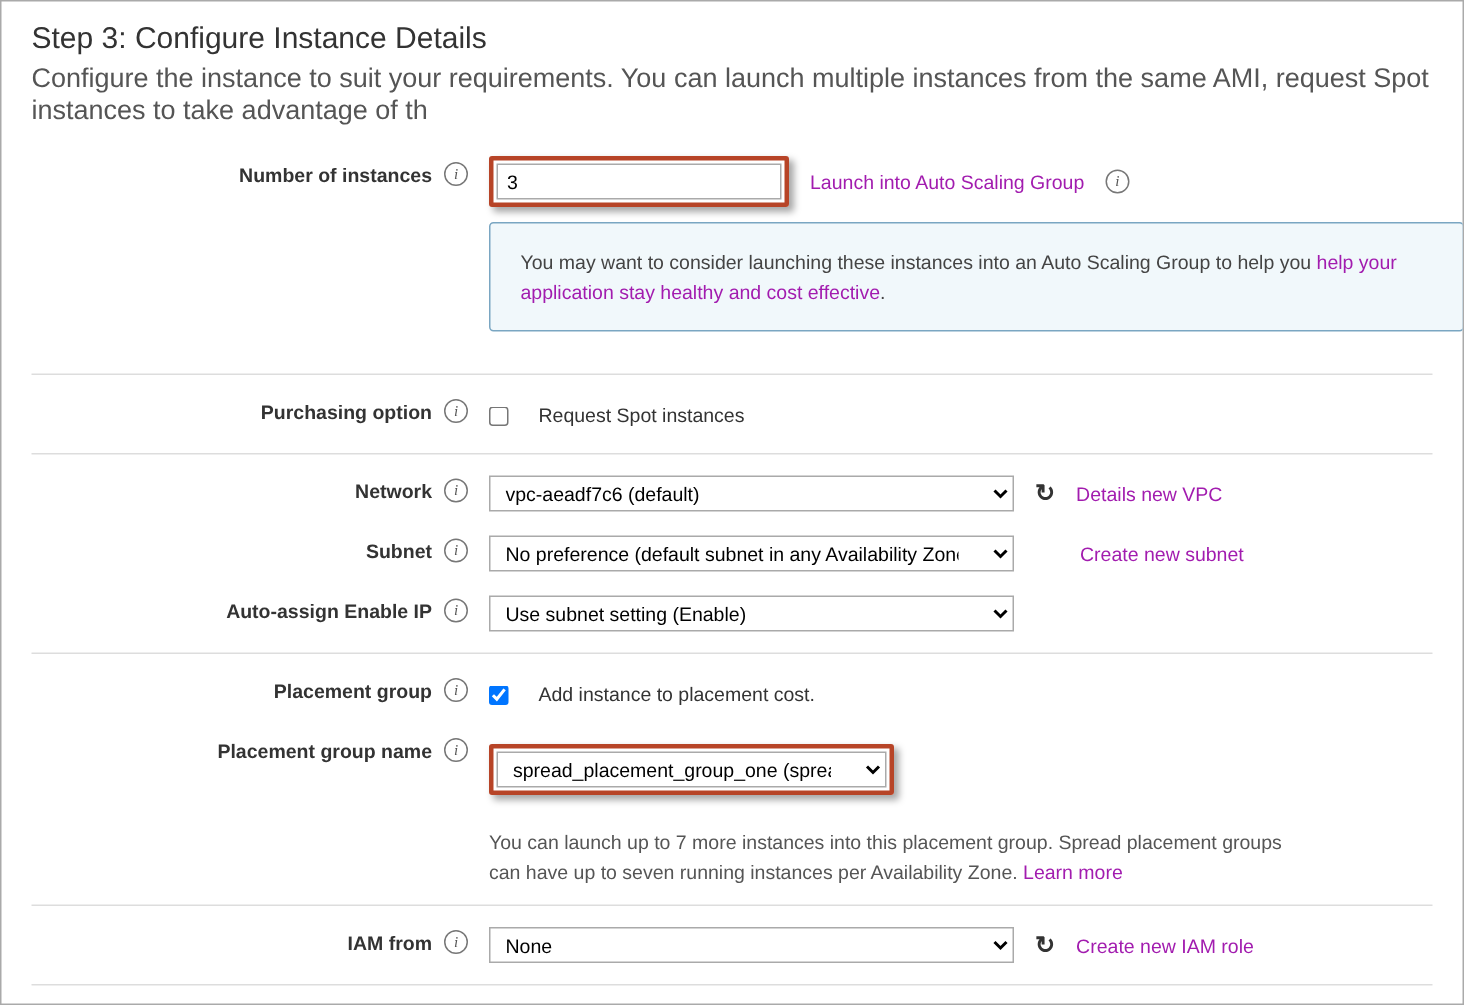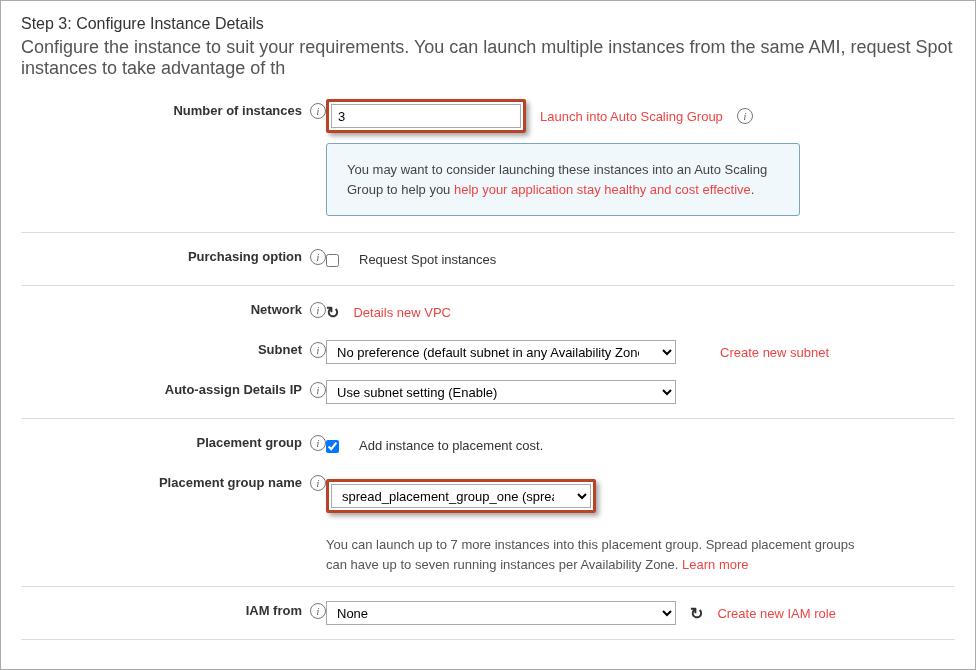--- a/index.html
+++ b/index.html
@@ -7,42 +7,43 @@
   font-family: "Helvetica Neue", Arial, sans-serif;
   font-size: 13px;
   color: #333;
   background: #fff;
   width: 976px;
   height: 670px;
   overflow: hidden;
   border: 1px solid #aaa;
 }
 .page-title {
-  font-size: 16px;
+  font-size: 20px;
   font-weight: 400;
   color: #333;
   padding: 14px 20px 4px 20px;
 }
 .page-sub {
   font-size: 18px;
   color: #555;
   padding: 0 20px 14px 20px;
 }
 .form-row {
   display: flex;
   align-items: flex-start;
   padding: 6px 20px;
 }
 .label-col {
   width: 305px;
   min-width: 305px;
   text-align: right;
-  padding-right: 0;
+  padding-right: 14px;
   display: flex;
   justify-content: flex-end;
+  align-items: center;
   gap: 8px;
   padding-top: 4px;
 }
 .label-col .lbl {
   font-weight: bold;
   color: #333;
 }
 .info-icon {
   display: inline-flex;
   width: 16px;
@@ -79,38 +80,38 @@
 .select {
   height: 24px;
   border: 1px solid #aaa;
   background: #fff;
   font-size: 13px;
   padding: 0 20px 0 6px;
   appearance: auto;
 }
 .sel-w350 { width: 350px; }
 .link {
-  color: #ef4444;
+  color: #a21caf;
   cursor: pointer;
   font-size: 13px;
 }
 .hl-red {
   border: 3px solid #b74427;
   border-radius: 2px;
   box-shadow: 3px 3px 5px rgba(0,0,0,.35);
   padding: 2px;
   display: inline-block;
 }
 .notice-box {
   border: 1px solid #7aa6c2;
   background: #f1f8fb;
   border-radius: 3px;
   padding: 16px 20px;
-  margin: 10px 0 4px 0;
-  width: 474px;
+  margin: 10px 0 16px 0;
+  width: 650px;
   line-height: 1.5;
   color: #444;
 }
 .divider {
   border: none;
   border-top: 1px solid #ddd;
   margin: 6px 20px;
 }
 .refresh-icon {
   font-size: 16px;
@@ -174,20 +175,23 @@
 
 <hr class="divider">
 
 <div class="form-row">
   <div class="label-col">
     <span class="lbl">Network</span>
     <span class="info-icon">i</span>
   </div>
   <div class="ctrl-col">
     <div class="ctrl-line">
+      <select class="select sel-w350">
+        <option>vpc-aeadf7c6 (default)</option>
+      </select>
       <span class="refresh-icon">↻</span>
       <span class="link">Details new VPC</span>
     </div>
   </div>
 </div>
 
 <div class="form-row">
   <div class="label-col">
     <span class="lbl">Subnet</span>
     <span class="info-icon">i</span>
@@ -198,21 +202,21 @@
         <option>No preference (default subnet in any Availability Zone)</option>
       </select>
       <span style="width:16px"></span>
       <span class="link">Create new subnet</span>
     </div>
   </div>
 </div>
 
 <div class="form-row">
   <div class="label-col">
-    <span class="lbl">Auto-assign Details IP</span>
+    <span class="lbl">Auto-assign Enable IP</span>
     <span class="info-icon">i</span>
   </div>
   <div class="ctrl-col">
     <div class="ctrl-line">
       <select class="select sel-w350">
         <option>Use subnet setting (Enable)</option>
       </select>
     </div>
   </div>
 </div>

